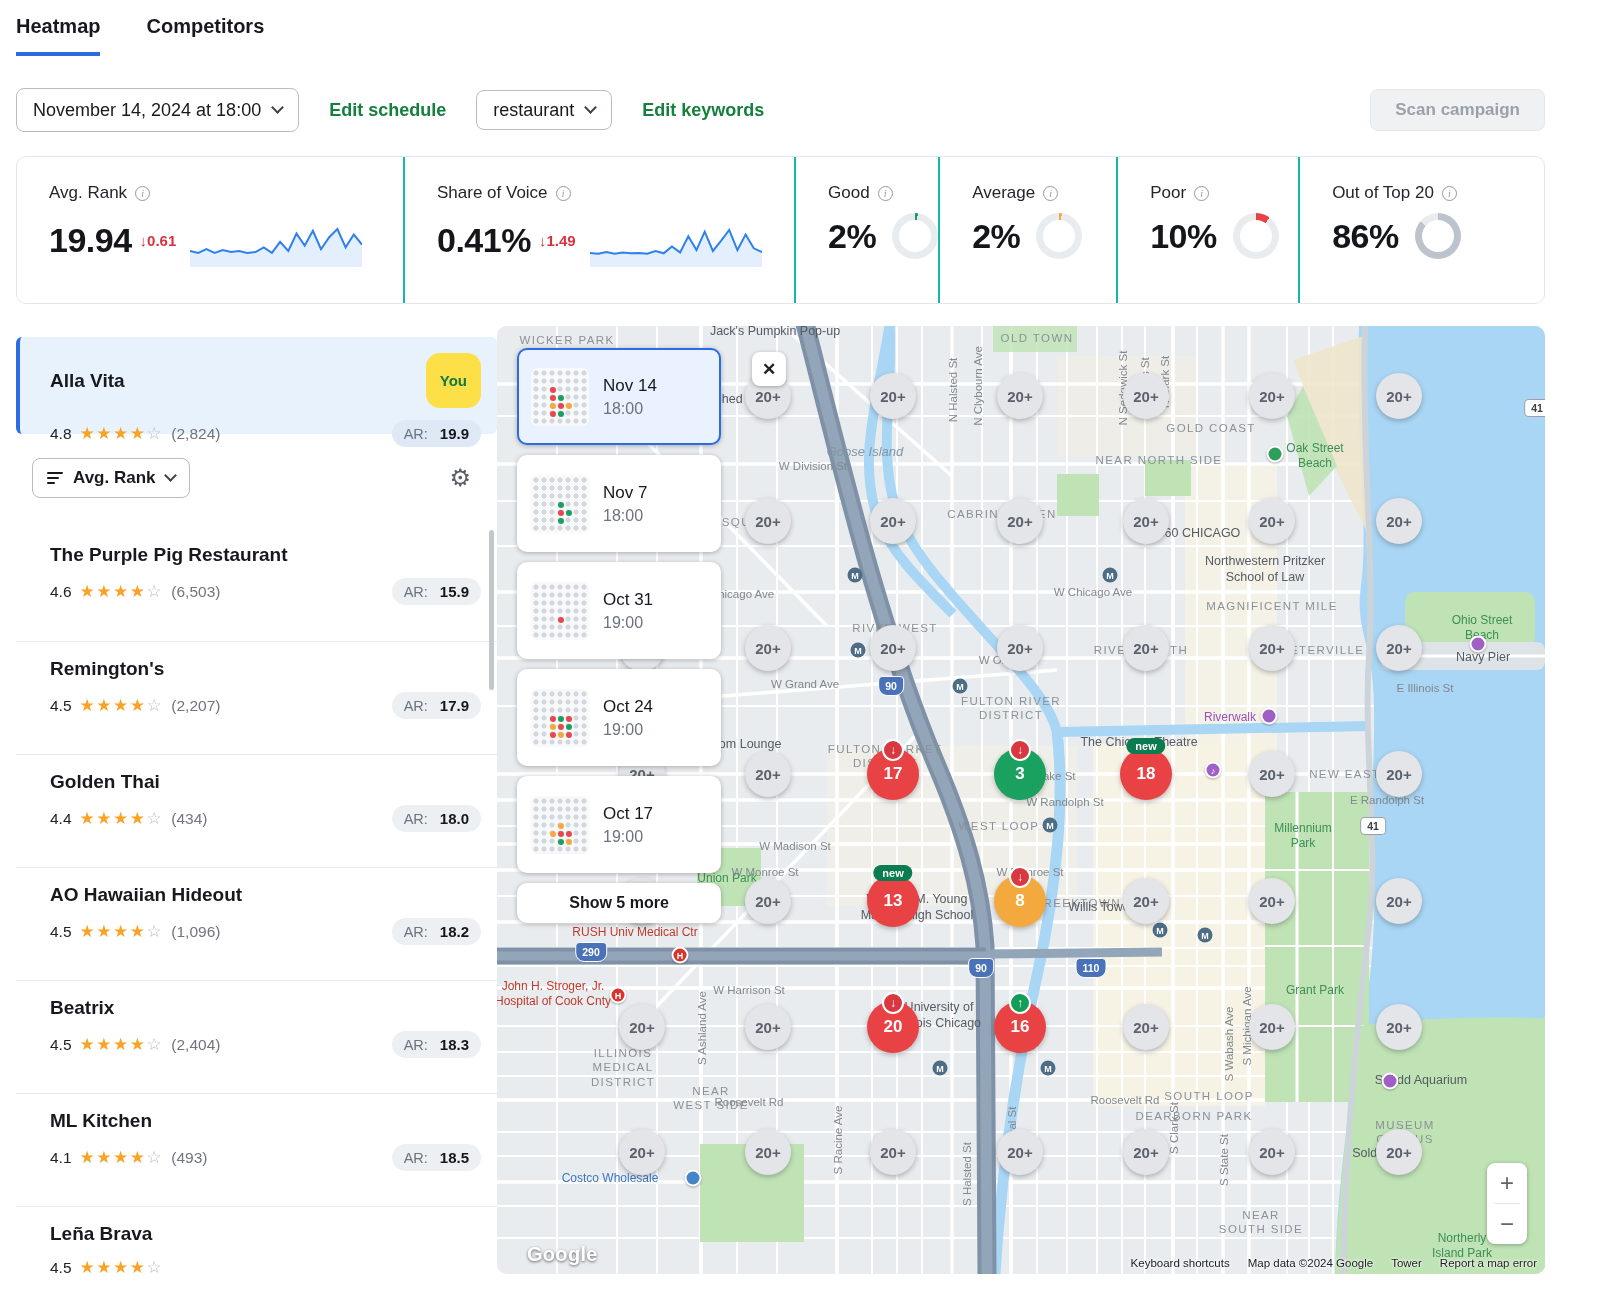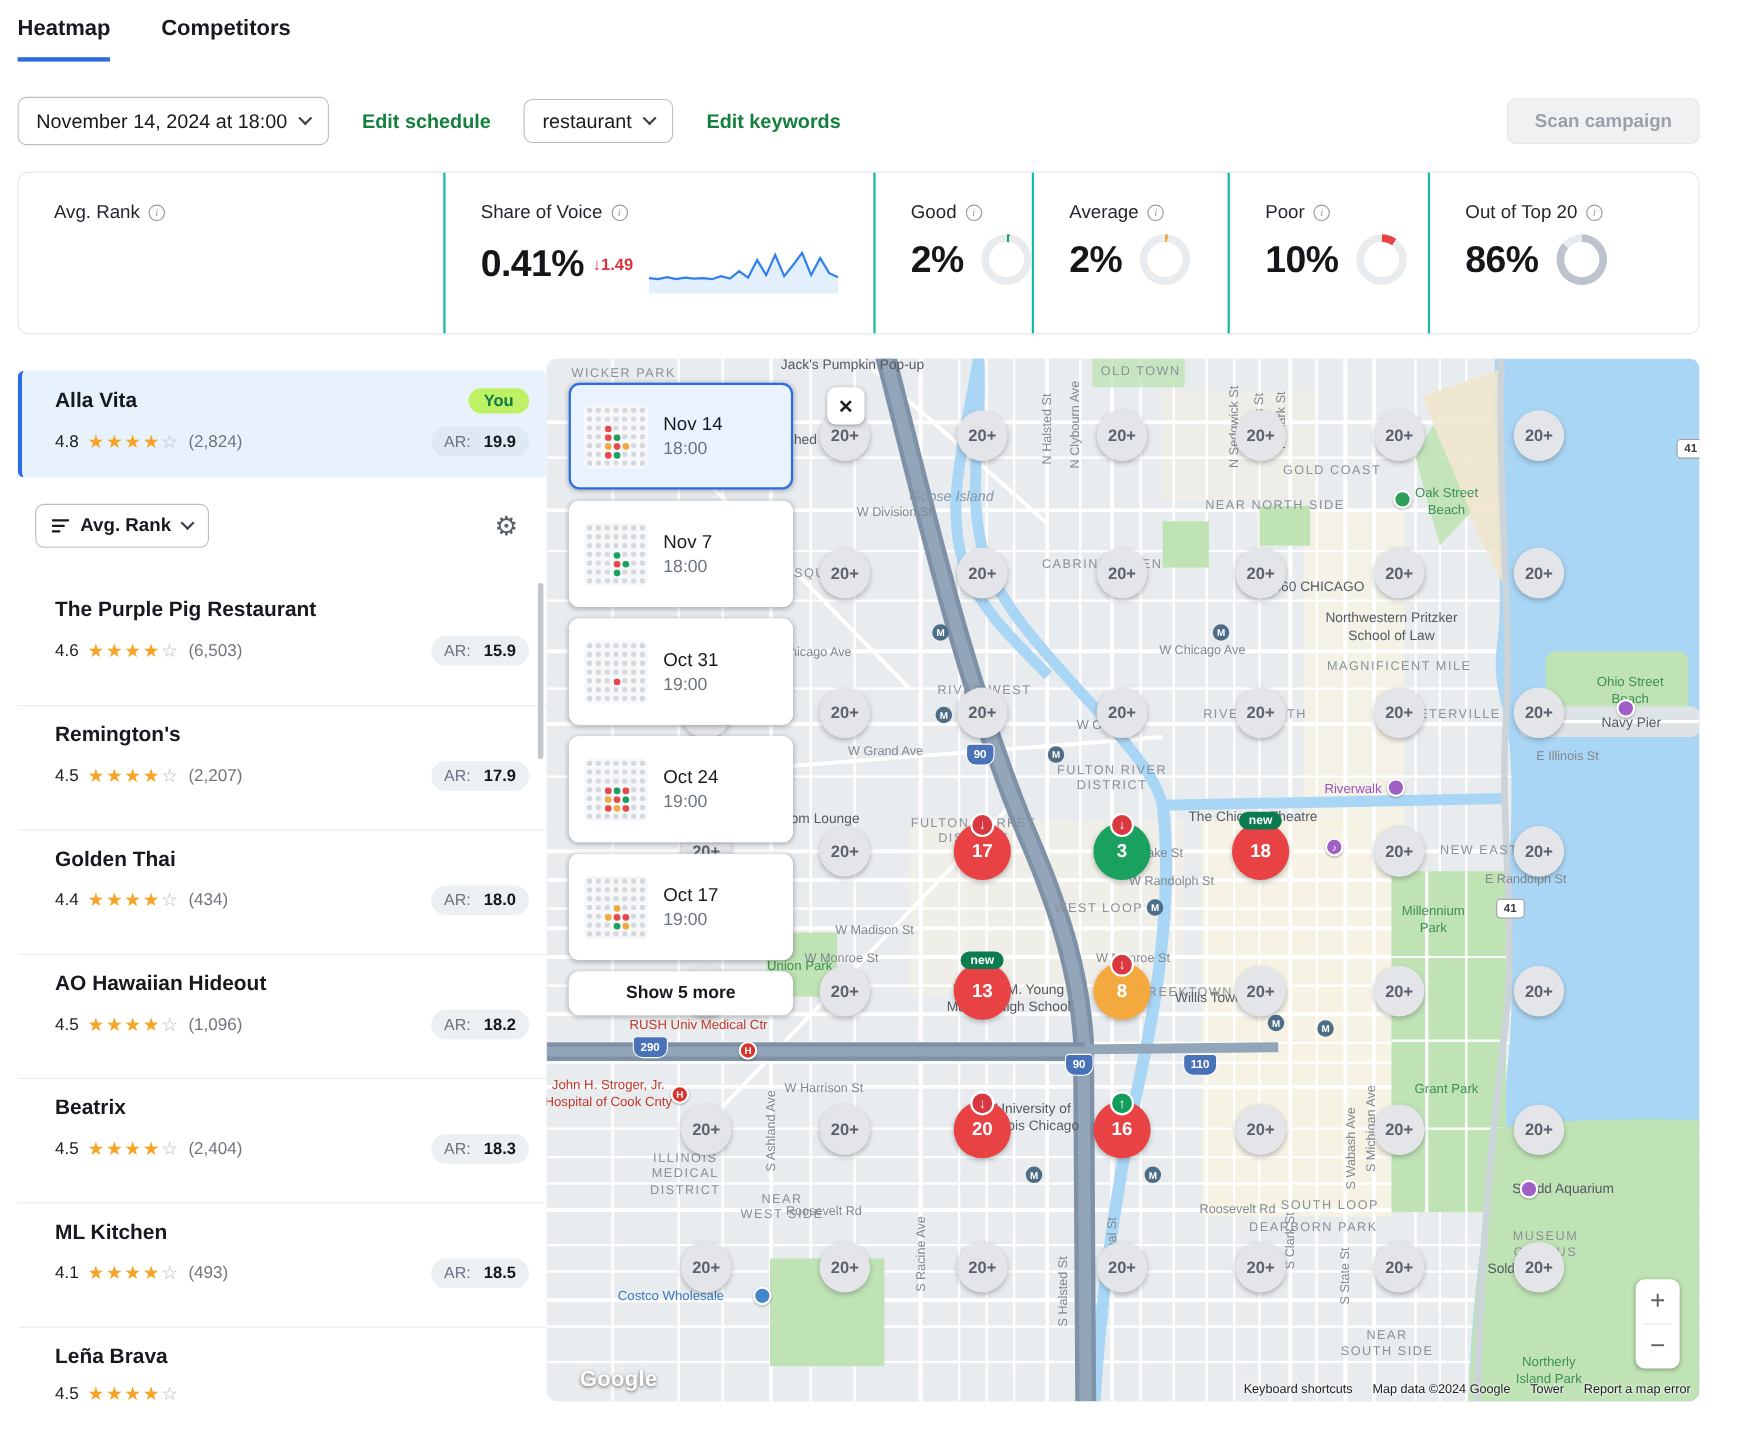--- a/index.html
+++ b/index.html
@@ -35,21 +35,21 @@
   .stat-value{font-size:34px;font-weight:700;color:#14161a;letter-spacing:-.5px;}
   .delta{margin-left:8px;font-size:15px;font-weight:700;color:#d8323f;}
   svg.spark{margin-left:14px;}
   .donut{width:46px;height:46px;border-radius:50%;margin-left:16px;position:relative;flex:none;}
   .donut i{position:absolute;inset:7px;border-radius:50%;background:#fff;}
 
   
   .sel-card{position:absolute;left:16px;top:337px;width:481px;height:97px;background:#e8f2fd;border-left:4px solid #2b6de0;border-radius:6px;padding:16px 16px 0 30px;}
   .row-top{display:flex;align-items:center;}
   .biz-name{font-size:19px;font-weight:700;color:#17191e;}
-  .you-badge{margin-left:auto;background:#bef264;color:#0f7a47;font-size:15px;font-weight:700;padding:3px 14px;border-radius:14px;}
+  .you-badge{margin-left:auto;background:#fde047;color:#0f7a47;font-size:15px;font-weight:700;padding:19px 14px;border-radius:14px;}
   .biz-row{display:flex;align-items:center;margin-top:12px;}
   .rating{font-size:15.5px;color:#202124;margin-right:8px;}
   .st{font-size:17px;letter-spacing:1.5px;}
   .st.f{color:#f7a325;} .st.e{color:#b6bcc4;}
   .reviews{font-size:15.5px;color:#70757d;margin-left:8px;}
   .ar-pill{margin-left:auto;display:flex;align-items:center;background:#edf0f3;border-radius:16px;padding:5px 12px;}
   .sel-card .ar-pill{background:#dfe9f6;}
   .ar-l{font-size:14.5px;color:#6b7280;margin-right:12px;}
   .ar-v{font-size:15px;font-weight:700;color:#14161a;}
   .sort-row{position:absolute;left:16px;top:458px;width:481px;display:flex;align-items:center;justify-content:space-between;padding:0 26px 0 16px;}
@@ -129,20 +129,28 @@
   </button>
   <button class="link">Edit keywords</button>
   <button class="scan-btn">Scan campaign</button>
 </div>
 
 <div class="stats" id="stats-bar">
   <section class="stat avg">
     <div class="stat-label">
       <span>Avg. Rank</span>
       <span class="info-i">i</span>
+    </div>
+    <div class="stat-row">
+      <span class="stat-value">19.94</span>
+      <span class="delta">↓0.61</span>
+      <svg class="spark" id="spark-avg" width="172" height="54" viewBox="0 0 172 54">
+          <polygon points="0,54 0.0,38.0 8.2,39.9 16.4,36.2 24.6,39.9 32.8,37.1 41.0,39.0 49.1,38.0 57.3,39.9 65.5,39.0 73.7,34.4 81.9,39.9 90.1,28.8 98.3,38.0 106.5,20.6 114.7,32.5 122.9,17.8 131.0,36.2 139.2,24.2 147.4,16.0 155.6,34.4 163.8,21.5 172.0,31.6 172,54" fill="rgba(47,128,237,.13)"></polygon>
+          <polyline points="0.0,38.0 8.2,39.9 16.4,36.2 24.6,39.9 32.8,37.1 41.0,39.0 49.1,38.0 57.3,39.9 65.5,39.0 73.7,34.4 81.9,39.9 90.1,28.8 98.3,38.0 106.5,20.6 114.7,32.5 122.9,17.8 131.0,36.2 139.2,24.2 147.4,16.0 155.6,34.4 163.8,21.5 172.0,31.6" fill="none" stroke="#2f80ed" stroke-width="2"></polyline>
+        </svg>
     </div>
   </section>
   <section class="stat sov">
     <div class="stat-label">
       <span>Share of Voice</span>
       <span class="info-i">i</span>
     </div>
     <div class="stat-row">
       <span class="stat-value">0.41%</span>
       <span class="delta">↓1.49</span>
@@ -443,21 +451,21 @@
       <div class="mlabel area" style="left: 764px; top: 896px;">NEAR
 SOUTH SIDE</div>
       <div class="mlabel water-l" style="left: 368px; top: 126px;">Goose Island</div>
       <div class="mlabel park-l" style="left: 818px; top: 130px;">Oak Street
 Beach</div>
       <div class="mlabel park-l" style="left: 985px; top: 302px;">Ohio Street Beach</div>
       <div class="mlabel park-l" style="left: 806px; top: 510px;">Millennium
 Park</div>
       <div class="mlabel park-l" style="left: 818px; top: 664px;">Grant Park</div>
       <div class="mlabel park-l" style="left: 230px; top: 552px;">Union Park</div>
-      <div class="mlabel park-l" style="left: 911px; top: 920px;">Northerly
+      <div class="mlabel park-l" style="left: 965px; top: 920px;">Northerly
 Island Park</div>
       <div class="mlabel poi" style="left: 278px; top: 6px;">Jack's Pumpkin Pop-up</div>
       <div class="mlabel poi" style="left: 206px; top: 74px;">The Salt Shed</div>
       <div class="mlabel poi" style="left: 702px; top: 208px;">360 CHICAGO</div>
       <div class="mlabel poi" style="left: 768px; top: 244px;">Northwestern Pritzker
 School of Law</div>
       <div class="mlabel poi" style="left: 986px; top: 332px;">Navy Pier</div>
       <div class="mlabel poi" style="left: 642px; top: 417px;">The Chicago Theatre</div>
       <div class="mlabel poi-purple" style="left: 733px; top: 391px;">Riverwalk</div>
       <div class="mlabel poi" style="left: 242px; top: 419px;">Bottom Lounge</div>

